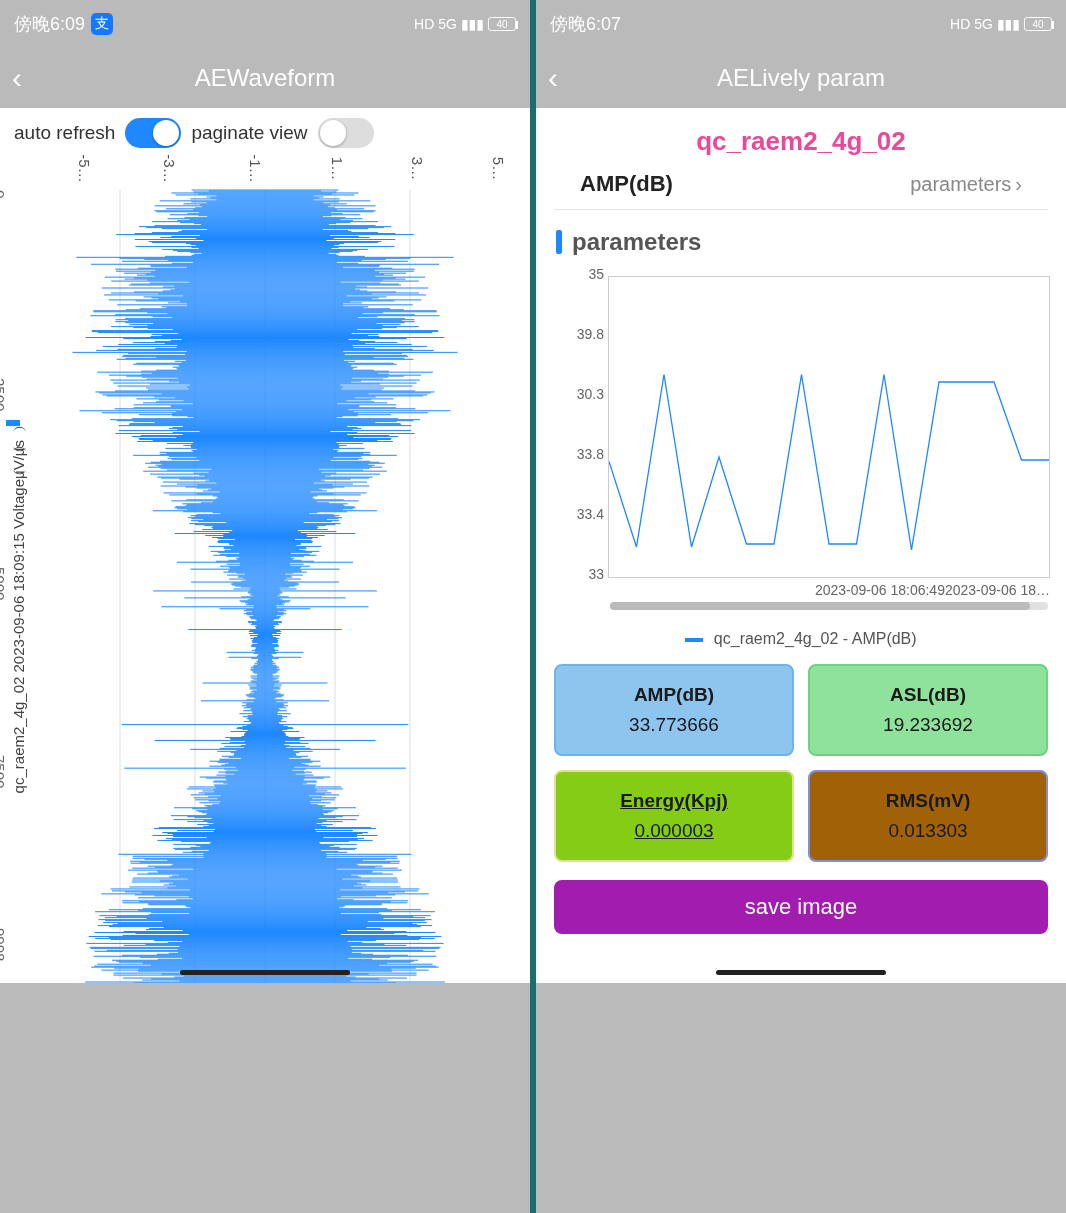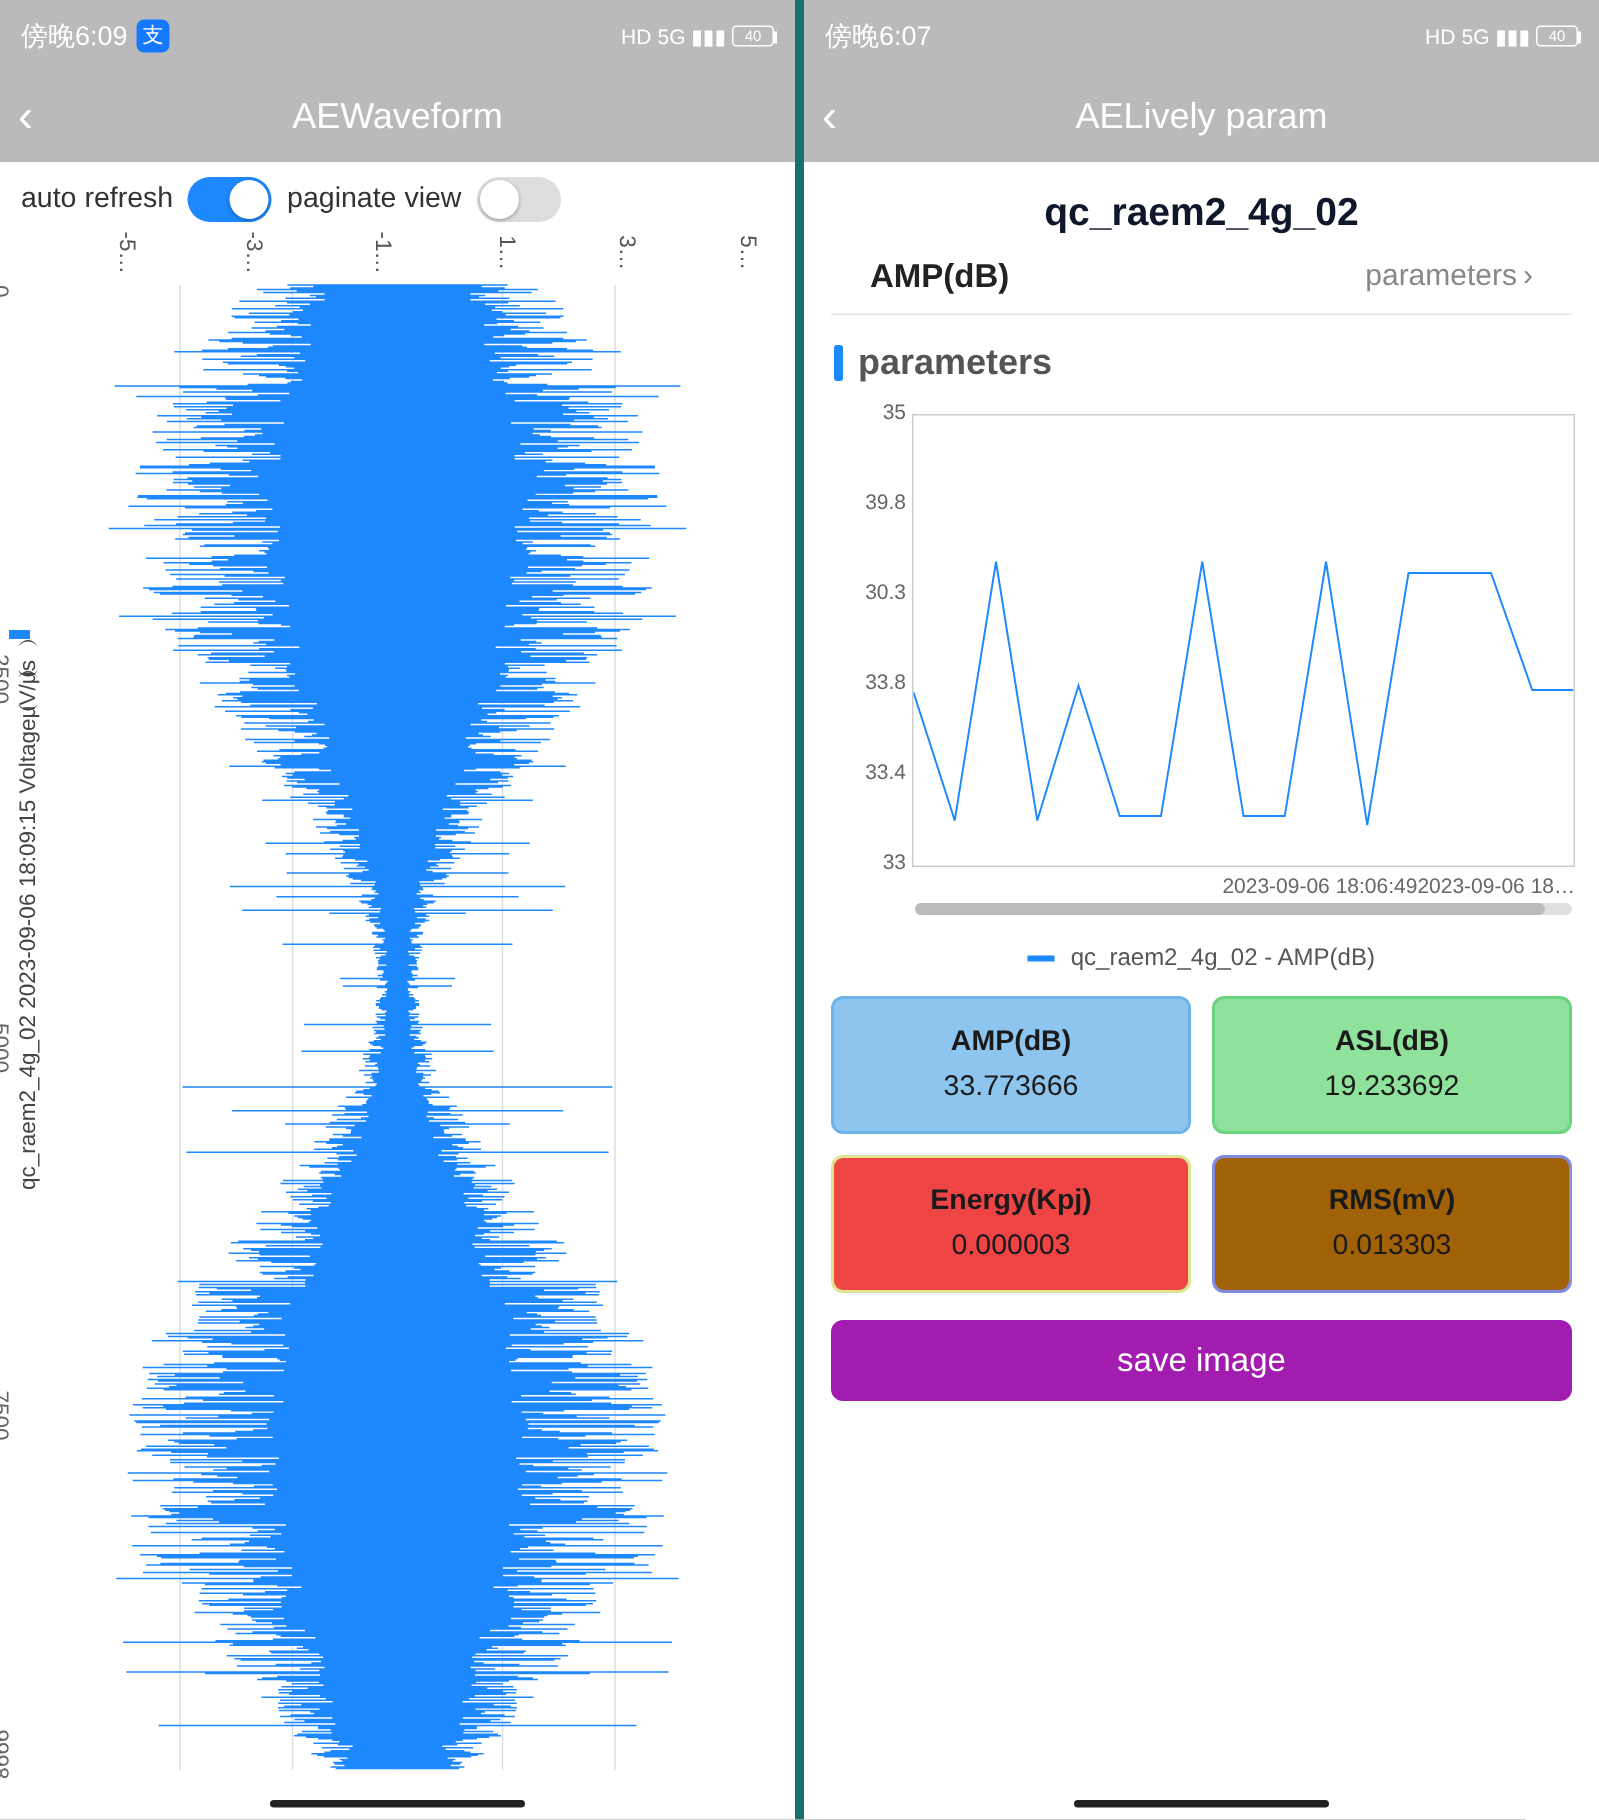--- a/index.html
+++ b/index.html
@@ -5,21 +5,21 @@
   * { box-sizing: border-box; margin: 0; padding: 0; }
   body {
     font-family: -apple-system, "Helvetica Neue", Arial, sans-serif;
     background: #bababa;
     width: 1066px;
     height: 1213px;
     display: flex;
   }
   .phone {
     width: 530px;
-    height: 1213px;
+    height: 983px;
     background: #fff;
     position: relative;
     overflow: hidden;
   }
   .divider {
     width: 6px;
     height: 1213px;
     background: #1b6e6e;
   }
   .statusbar {
@@ -91,21 +91,21 @@
   .legend-text {
     position:absolute; left:10px; top:290px; font-size:15px; color:#444;
     writing-mode: vertical-rl; transform: rotate(180deg);
   }
   .home-indicator {
     position:absolute; bottom:8px; left:50%; transform:translateX(-50%);
     width:170px; height:5px; background:#222; border-radius:3px;
   }
   
   .right-body { background:#fff; padding:18px 0; }
-  .device-name { text-align:center; font-size:26px; font-weight:700; color:#0f172a; margin-bottom:14px;}
+  .device-name { text-align:center; font-size:26px; font-weight:700; color:#ec4899; margin-bottom:14px;}
   .param-row {
     display:flex; justify-content:space-between; align-items:center;
     padding:0 26px 12px; border-bottom:1px solid #e5e5e5; margin:0 18px;
   }
   .param-row .label { font-size:22px; font-weight:700; color:#222; }
   .param-row .link { font-size:20px; color:#888; display:flex; align-items:center; gap:4px;}
   .section-hdr {
     display:flex; align-items:center; gap:10px; padding:18px 20px 8px;
     font-size:24px; font-weight:600; color:#555;
   }
@@ -123,21 +123,21 @@
     display:grid; grid-template-columns:1fr 1fr; gap:14px; padding:16px 18px 10px;
   }
   .card {
     border:2px solid; border-radius:8px; text-align:center; padding:18px 4px;
     font-size:18px;
   }
   .card .k { font-weight:600; margin-bottom:8px; font-size:19px;}
   .card .v { font-size:19px; }
   .c-amp { background:#8ec5ef; border-color:#6fb4e8; color:#1a1a1a;}
   .c-asl { background:#8fe29c; border-color:#6cd37e; color:#1a1a1a;}
-  .c-energy { background:#ef4444; border-color:#dde38e; color:#1a1a1a;}
+  .c-energy { background:#84cc16; border-color:#dde38e; color:#1a1a1a;text-decoration:underline;}
   .c-rms { background:#a16207; border-color:#7f8cdf; color:#1a1a1a;}
   .save-btn {
     margin:8px 18px; background:#a21caf; color:#fff; font-size:22px;
     border:none; border-radius:8px; height:54px; width:calc(100% - 36px);
   }
   .batt { border:1.5px solid #fff; border-radius:3px; width:28px; height:14px; position:relative; display:flex; align-items:center; justify-content:center; font-size:10px;}
   .batt::after { content:""; position:absolute; right:-3px; top:3px; width:2px; height:8px; background:#fff;}
 </style>
 </head>
 <body>

